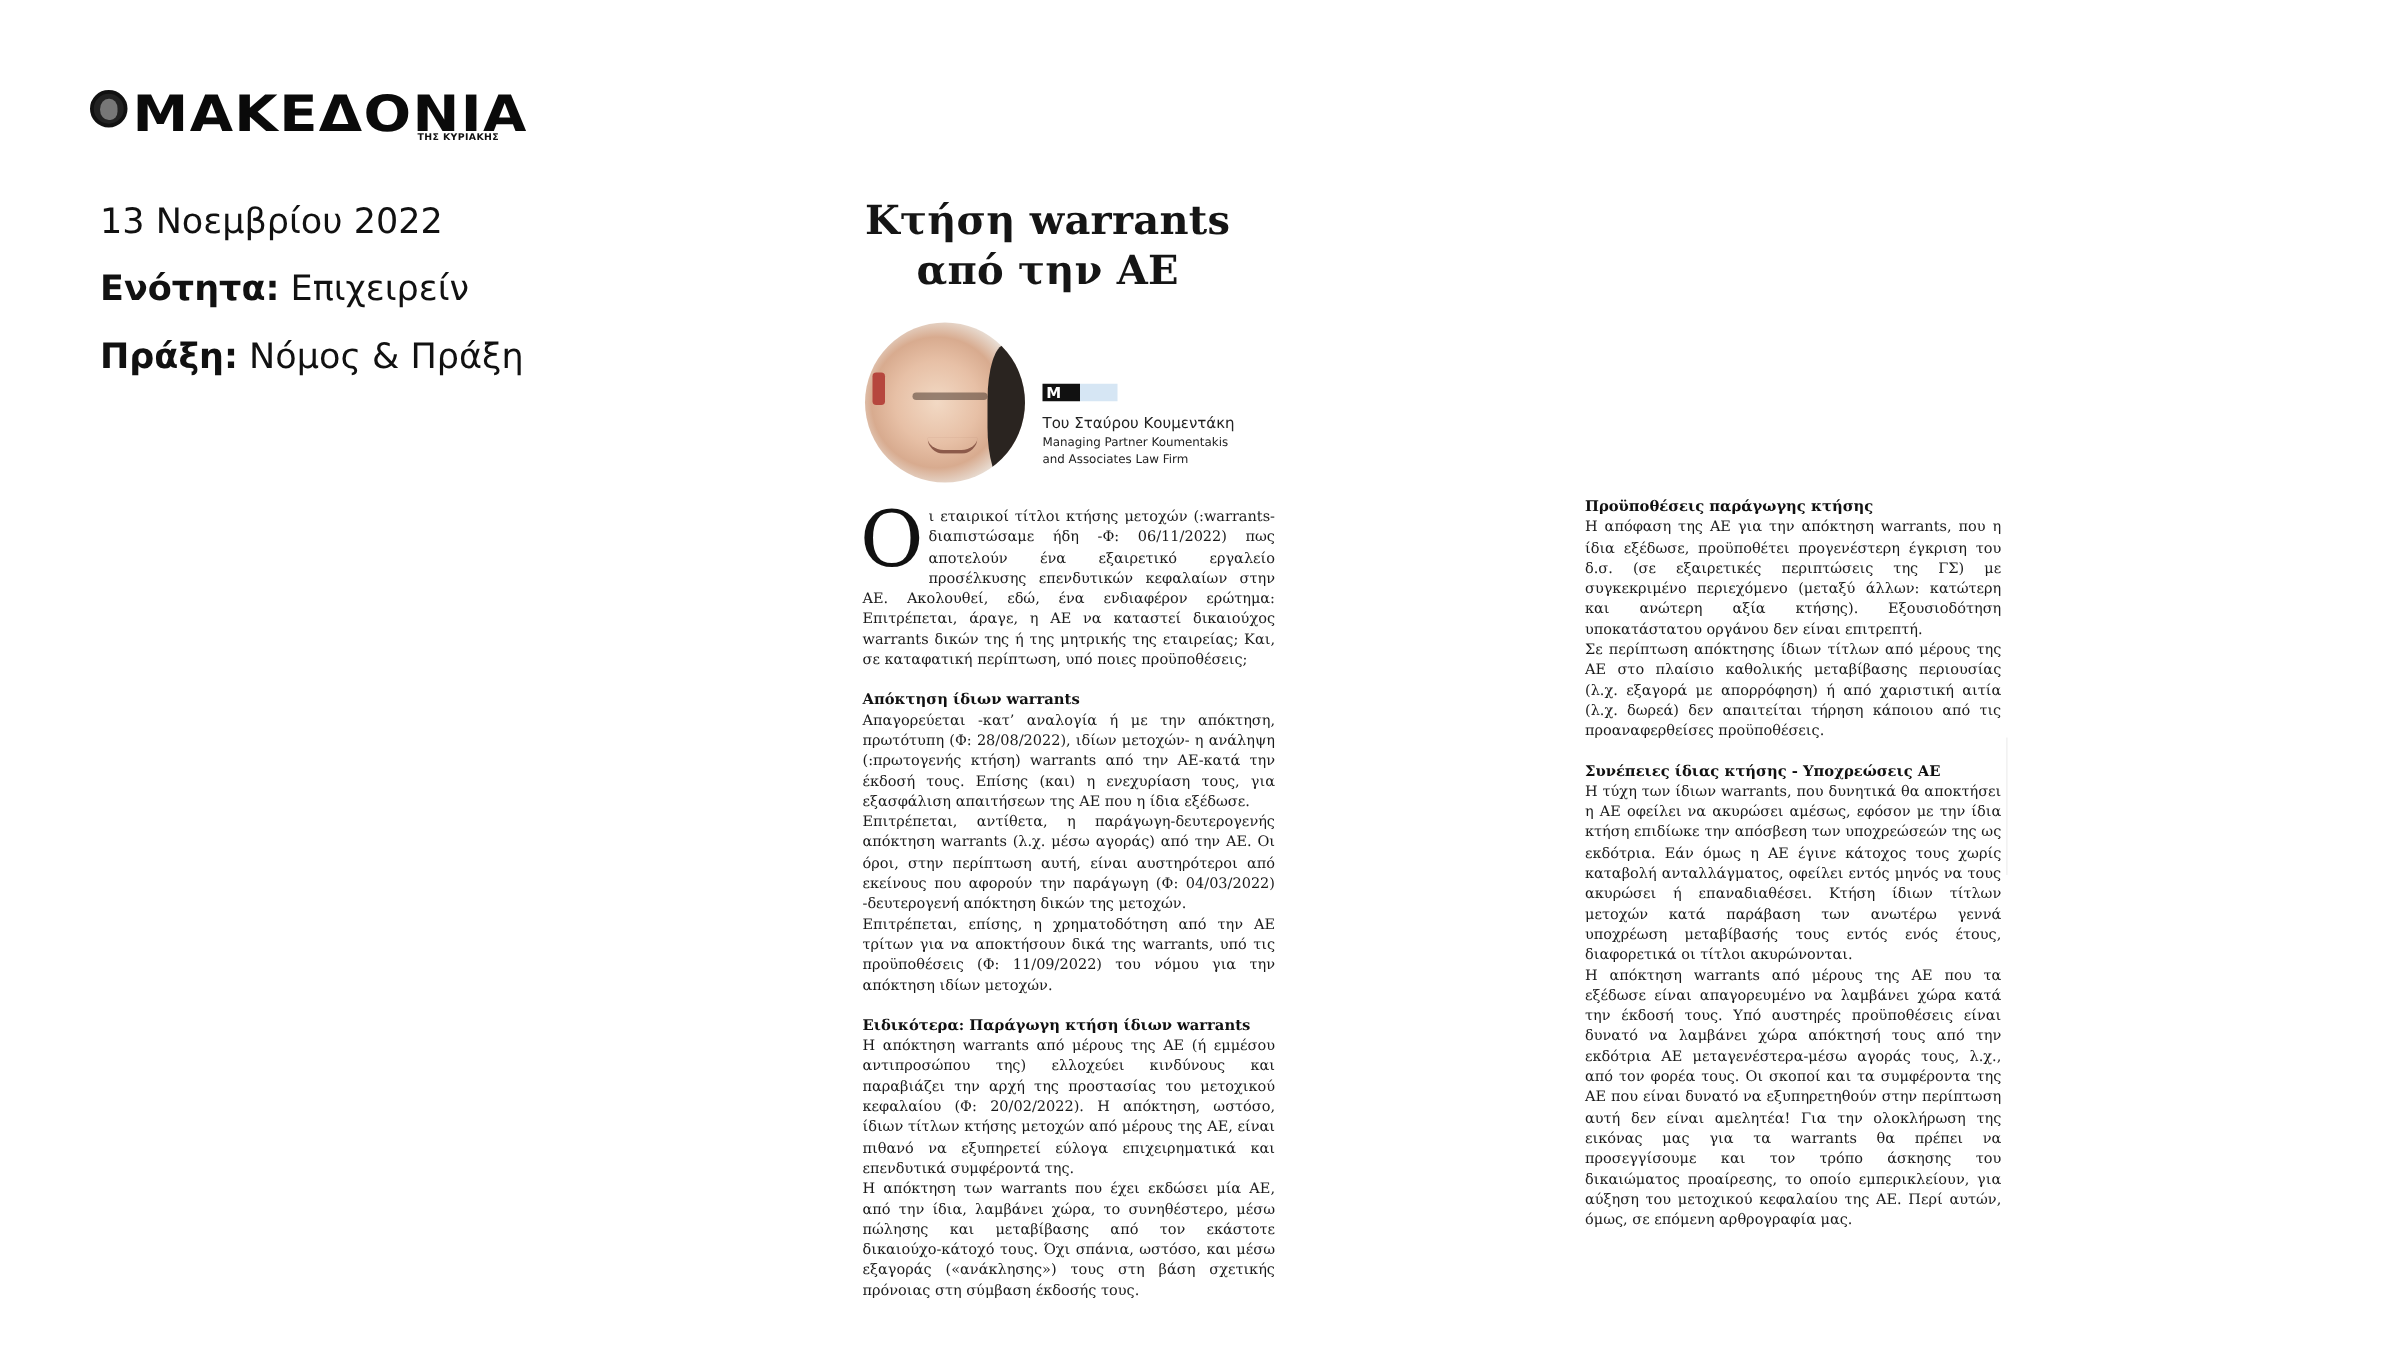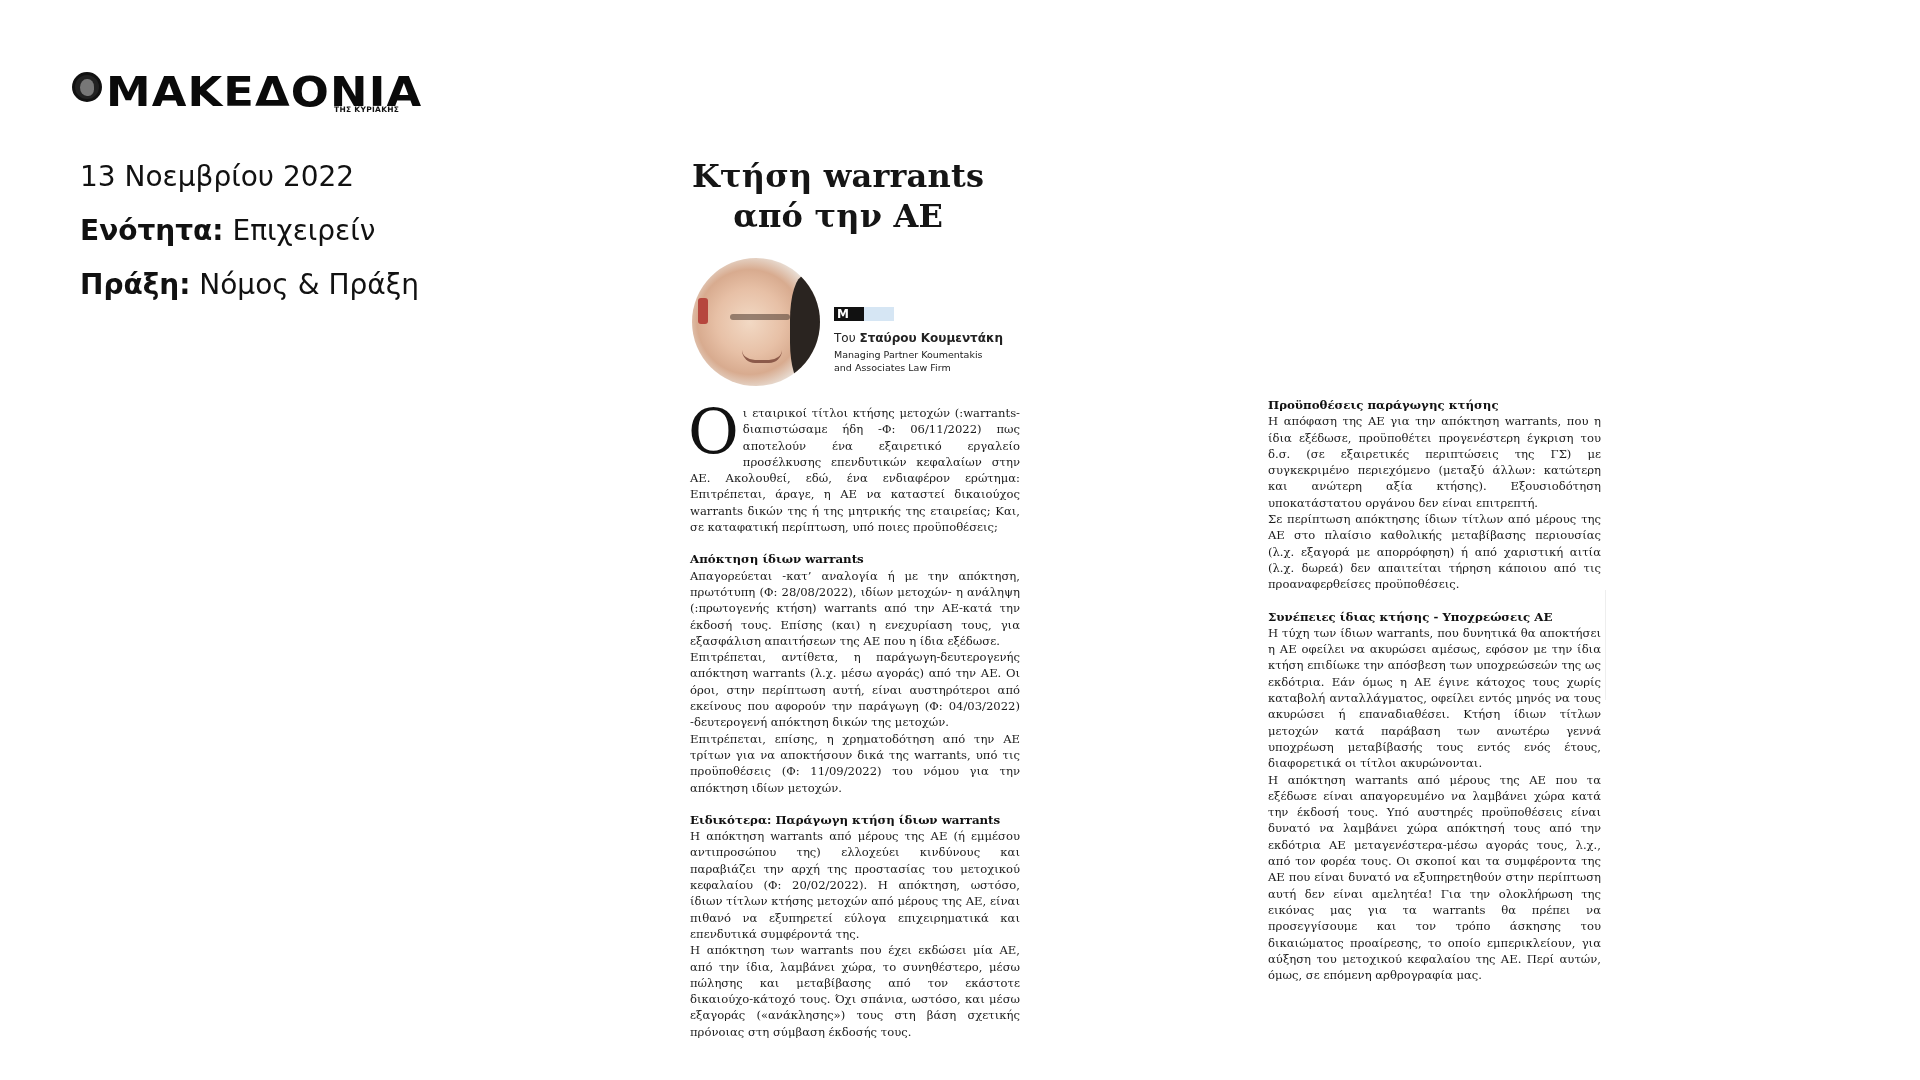--- a/index.html
+++ b/index.html
@@ -51,21 +51,21 @@
 
   .author-badge { position: absolute; left: 834px; top: 307px; display: flex; align-items: center; }
   .author-badge .m {
     background: #111; color: #fff; font-weight: 900; font-size: 12px; width: 30px; height: 14px; line-height: 14px;
     padding-left: 3px; box-sizing: border-box; font-family: "DejaVu Sans", sans-serif;
   }
   .author-badge .stripe { width: 30px; height: 14px; background: #d6e6f4; }
   .author-line {
     position: absolute; left: 834px; top: 331px; font-size: 12px; color: #222; font-family: "DejaVu Sans", sans-serif;
   }
-  .author-line b { font-weight: 700; text-align: right; }
+  .author-line b { font-weight: 400; text-align: right; }
   .author-role {
     position: absolute; left: 834px; top: 348px; font-size: 9.5px; line-height: 13px; color: #222;
     font-family: "DejaVu Sans", sans-serif; width: 200px;
   }
 
   .col {
     position: absolute; font-family: "DejaVu Serif", serif; font-size: 11.6px; line-height: 16.3px; color: #1a1a1a;
     text-align: justify;
   }
   .col-left { left: 690px; top: 405px; width: 330px; }

